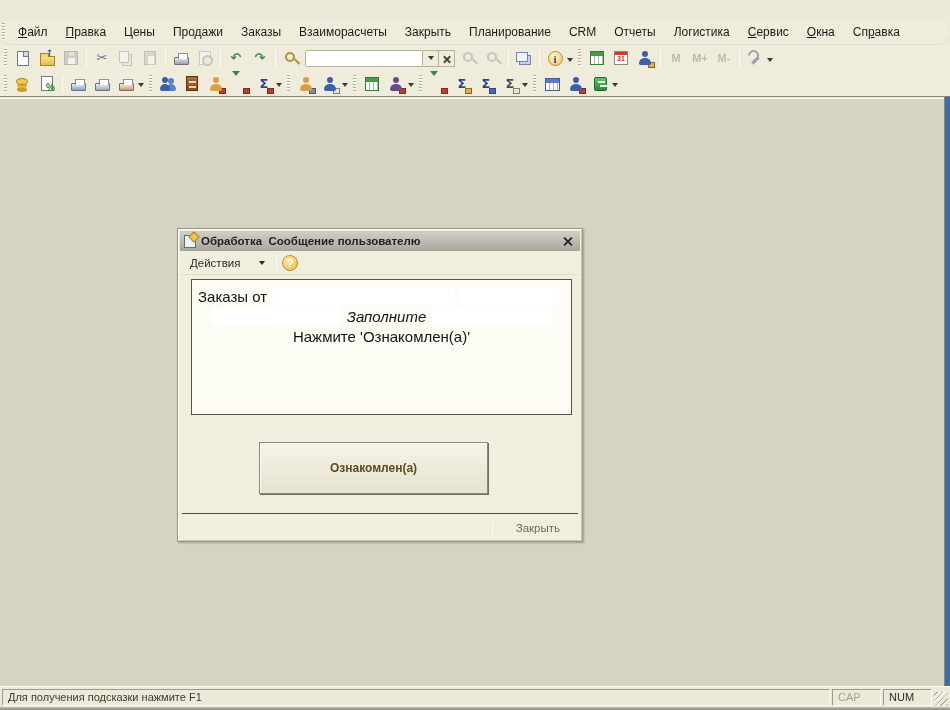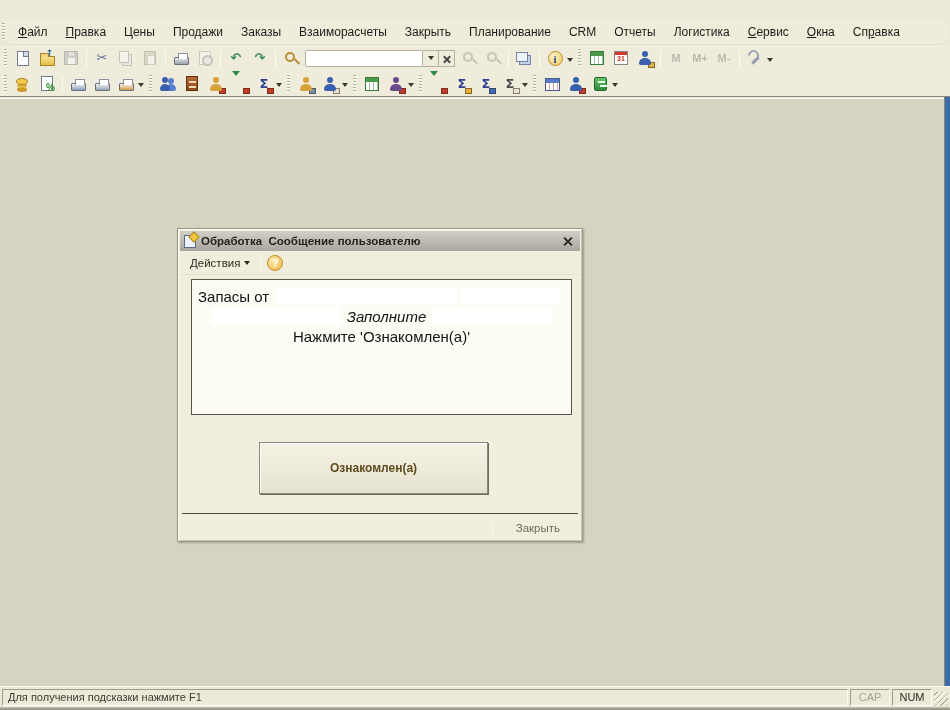--- a/index.html
+++ b/index.html
@@ -151,21 +151,21 @@
   .dlg-ico { width:12px; height:13px; background:#eef2fa; border:1px solid #5a6a88;
     position:relative; margin-right:5px; flex:none; }
   .dlg-ico::after { content:""; position:absolute; top:-3px; right:-3px; width:6px; height:6px;
     background:#f5c63a; border:1px solid #a8842a; transform:rotate(45deg); }
   .dlg-title-text { font:bold 11.5px "Liberation Sans",sans-serif; color:#23221e; white-space:pre; }
   .dlg-close { margin-left:auto; width:16px; height:15px; position:relative; cursor:default; }
   .dlg-close i { position:absolute; left:7px; top:2px; width:2px; height:11px; background:#2a2925; }
   .dlg-close .x1 { transform:rotate(45deg);} .dlg-close .x2 { transform:rotate(-45deg);}
   .dlg-actions { position:absolute; top:22px; left:2px; right:2px; height:24px;
     display:flex; align-items:center; padding:0 4px; border-bottom:1px solid #e4e0d0; }
-  .act-btn { display:flex; align-items:center; gap:4px; padding:3px 6px;
+  .act-btn { display:flex; align-items:center; gap:19px; padding:3px 6px;
     font:11.5px "Liberation Sans",sans-serif; color:#2e2c26; }
   .act-btn .dar { width:0; height:0; border:3px solid transparent; border-top:4px solid #2e2c26; margin-top:3px;}
   .act-sep { width:1px; height:16px; background:#c5c1b0; border-right:1px solid #fbfaf2; margin:0 5px; }
   .help-btn { width:16px; height:16px; border-radius:50%; border:1px solid #c08a2a;
     background:radial-gradient(circle at 35% 30%,#ffe9a8,#f0b84a);
     font:bold 11px/14px "Liberation Sans",sans-serif; color:#fff; text-align:center; }
   .msg-panel { position:absolute; left:13px; top:50px; width:381px; height:136px;
     background:#fdfcf4; border:1px solid #55544e; padding:7px 6px 0 6px;
     font:15px/20px "Liberation Sans",sans-serif; color:#141414; overflow:hidden; }
   .msg-line { white-space:nowrap; }
@@ -181,21 +181,21 @@
   .close-sep { width:1px; height:15px; background:#c5c1b0; border-right:1px solid #fbfaf2; margin-right:7px;}
   .close-link { font:11.5px "Liberation Sans",sans-serif; color:#6e6859; padding-right:20px;margin-left:16px; }
 
   
   .statusbar { position:absolute; top:686px; left:0; width:950px; height:21px;
     background:#ece9d8; border-top:1px solid #fdfcf4; display:flex; align-items:center;
     padding:1px 2px; gap:2px; }
   .scell { height:17px; border:1px solid; border-color:#9c9a8e #fdfcf4 #fdfcf4 #9c9a8e;
     font:11px/15px "Liberation Sans",sans-serif; color:#3c3a33; padding:0 5px; }
   .scell-msg { flex:1; }
-  .scell-kb { width:40px; text-align:center; }
+  .scell-kb { width:49px; }
   .kb-off { color:#a6a294; } .kb-on { color:#2e2c26; }
   .sgrip { width:14px; height:14px; align-self:flex-end;
     background:repeating-linear-gradient(135deg,transparent 0 2px,#b4b09e 2px 3px,#fdfcf4 3px 4px); }
   .bottom-edge { position:absolute; bottom:0; left:0; width:950px; height:3px;
     background:linear-gradient(#c6c3b4,#8a887a); }
 </style>
 </head>
 <body>
 
 <div class="app">
@@ -414,21 +414,21 @@
     </div>
     <div class="dlg-actions">
       <span class="act-btn">
         <span>Действия</span>
         <span class="dar"></span>
       </span>
       <span class="act-sep"></span>
       <span class="help-btn">?</span>
     </div>
     <div class="msg-panel" id="msgpanel">
-        <div class="msg-line" style="text-align: left;"><span>Запасы от </span><span class="redact" style="width: 180px;"></span><span class="redact" style="width: 98px;"></span></div>
+        <div class="msg-line" style="text-align: left;"><span>Заказы от </span><span class="redact" style="width: 180px;"></span><span class="redact" style="width: 98px;"></span></div>
         <div class="msg-line" style="text-align: center; font-style: italic;"><span class="redact" style="width: 128px;"></span><span> Заполните </span><span class="redact" style="width: 118px;"></span></div>
         <div class="msg-line" style="text-align: center;"><span>Нажмите 'Ознакомлен(а)'</span></div>
       </div>
     <button class="ack-btn">Ознакомлен(а)</button>
     <div class="dlg-hline"></div>
     <div class="dlg-bottom">
       <span class="close-sep"></span>
       <span class="close-link">Закрыть</span>
     </div>
   </div>

